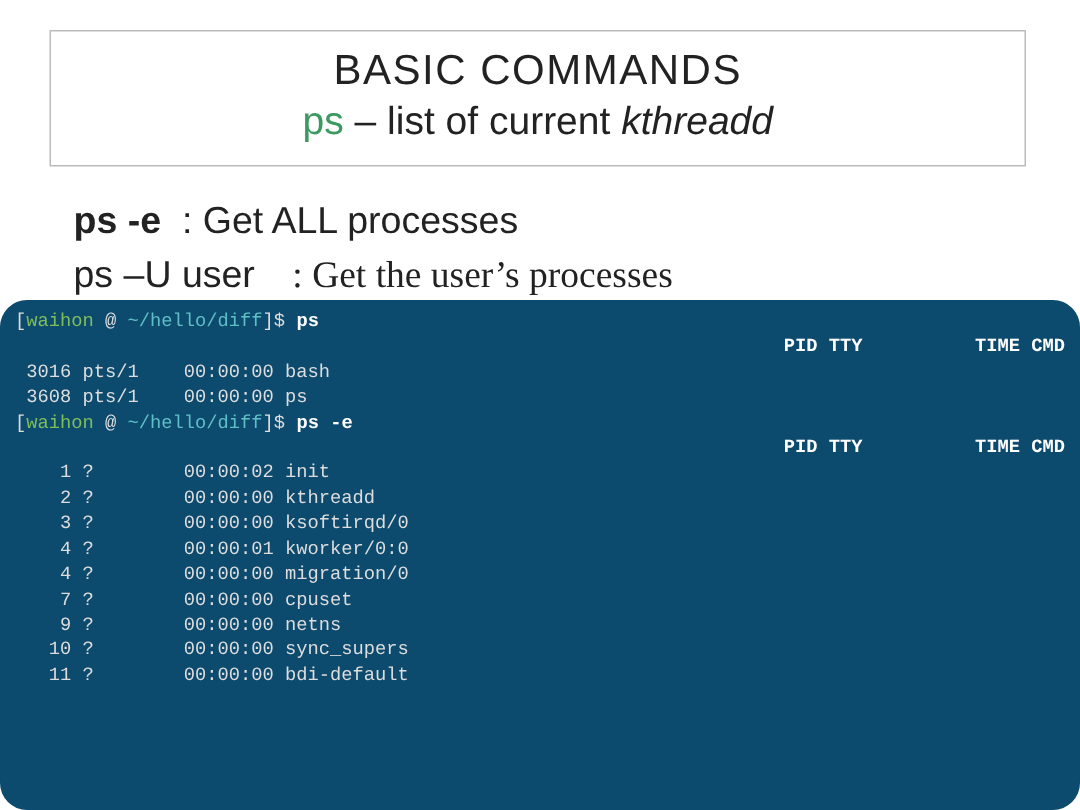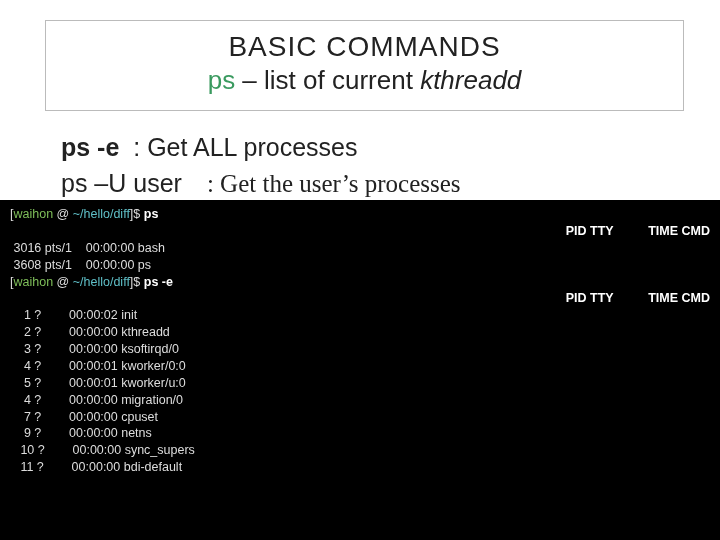--- a/index.html
+++ b/index.html
@@ -8,21 +8,21 @@
     width: 720px;
     height: 540px;
     overflow: hidden;
     font-family: Arial, Helvetica, sans-serif;
     background: #fff;
   }
   .slide {
     width: 720px;
     height: 540px;
     box-sizing: border-box;
-    padding: 20px 30px 0 39px;
+    padding: 20px 30px 0 27px;
     position: relative;
   }
   .title-box {
     border: 1px solid #bbb;
     padding: 10px 12px 14px 12px;
     margin: 0 6px 18px 6px;
     text-align: center;
   }
   .title1 {
     font-size: 28px;
@@ -48,28 +48,29 @@
     color: #222;
     line-height: 1.45;
   }
   .desc-block .row1 .b { font-weight: 700; }
   .terminal {
     position: absolute;
     left: 0;
     right: 0;
     bottom: 0;
     top: 200px;
-    background: #000000;
+    background: #0c4a6e;
     color: #ddd;
-    font-family: Liberation Sans, sans-serif;
+    font-family: Liberation Mono, monospace;
     font-size: 12.5px;
     line-height: 1.35;
     padding: 6px 10px 0 10px;
     box-sizing: border-box;
     overflow: hidden;
+    border-radius: 18px;
   }
   .terminal .prompt-open,
   .terminal .prompt-close { color: #ddd; }
   .terminal .user { color: #7fbf5a; }
   .terminal .at { color: #ddd; }
   .terminal .path { color: #5fbfc7; }
   .terminal .typed { color: #fff; font-weight: 700; }
   .terminal .hdr { color: #fff; font-weight: 700; text-align: right; }
   .terminal .line { white-space: pre; }
 </style>
@@ -107,21 +108,20 @@
 
     <div class="line"><span class="prompt-open">[</span><span class="user">waihon</span><span class="at"> @ </span><span class="path">~/hello/diff</span><span class="prompt-close">]$</span> <span class="typed">ps -e</span></div>
 
     <div class="line hdr">  PID TTY          TIME CMD</div>
 
     <div id="out2">
         <div class="line">    1 ?        00:00:02 init</div>
         <div class="line">    2 ?        00:00:00 kthreadd</div>
         <div class="line">    3 ?        00:00:00 ksoftirqd/0</div>
         <div class="line">    4 ?        00:00:01 kworker/0:0</div>
-        <div class="line">    5 ?        00:00:01 kworker/u:0</div>
         <div class="line">    4 ?        00:00:00 migration/0</div>
         <div class="line">    7 ?        00:00:00 cpuset</div>
         <div class="line">    9 ?        00:00:00 netns</div>
         <div class="line">   10 ?        00:00:00 sync_supers</div>
         <div class="line">   11 ?        00:00:00 bdi-default</div>
       </div>
   </div>
 
 </div>
 

